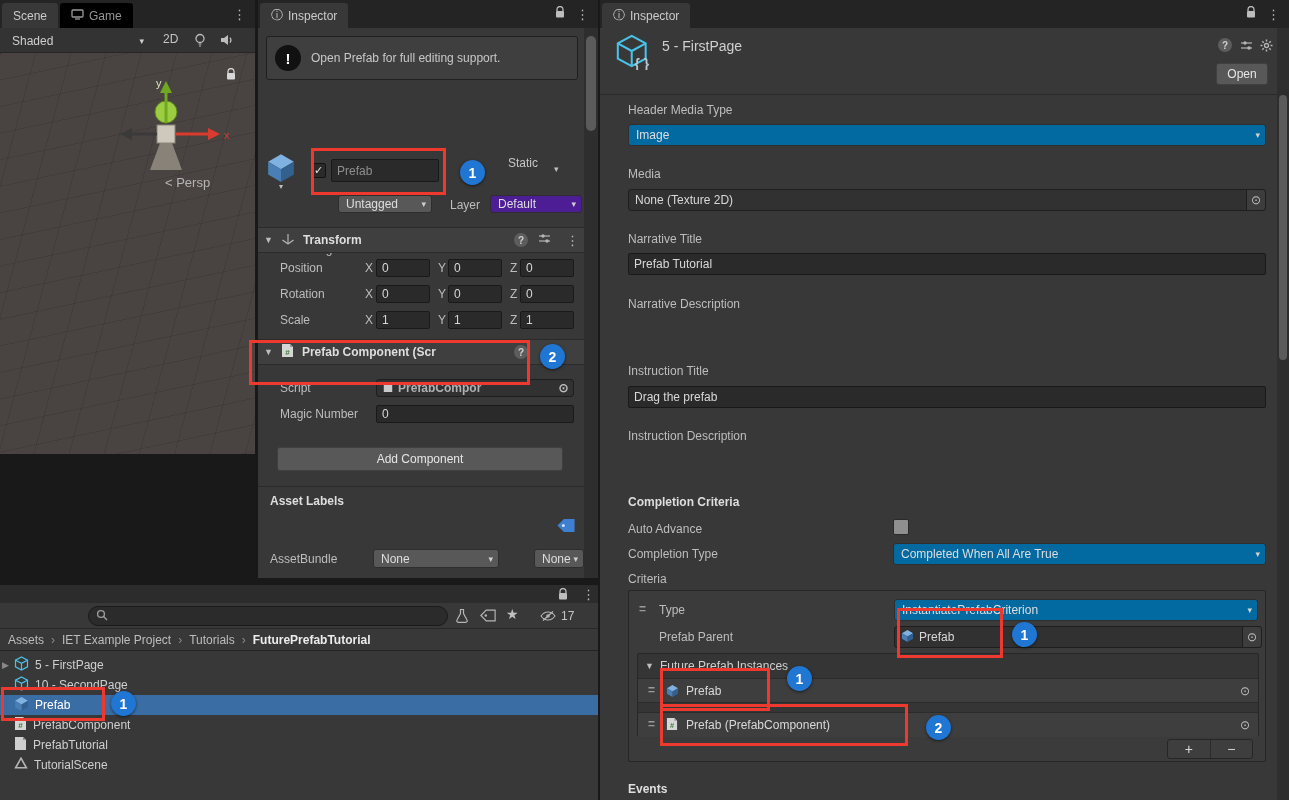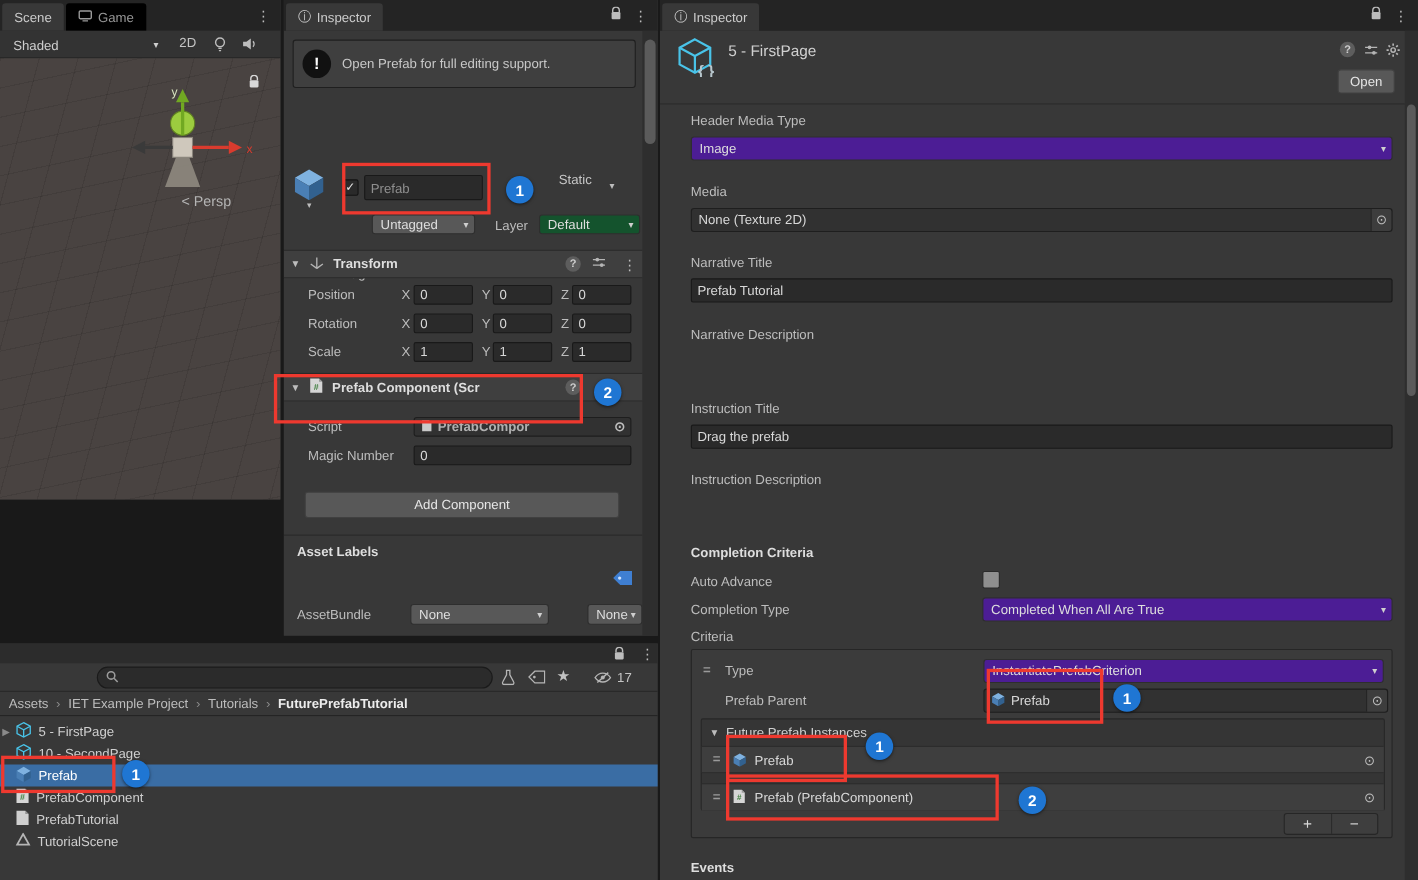--- a/index.html
+++ b/index.html
@@ -9,21 +9,21 @@
   .panel{position:absolute;background:#383838;overflow:hidden;}
   .tabbar{position:absolute;left:0;top:0;right:0;height:28px;background:#242424;display:flex;align-items:flex-end;gap:2px;padding-left:2px;}
   .tab{height:25px;display:flex;align-items:center;gap:5px;padding:0 11px;background:#383838;color:#cbcbcb;border-radius:3px 3px 0 0;font-size:12px;}
   .tab.inactive{background:#000000;color:#969696;}
   .tbicons{position:absolute;top:0;height:28px;display:flex;align-items:center;gap:11px;right:9px;color:#bdbdbd;}
   .kebab{font-size:13px;color:#bdbdbd;}
   .hdrstrip{position:absolute;background:#3f3f3f;border-top:1px solid #2a2a2a;border-bottom:1px solid #2b2b2b;display:flex;align-items:center;}
   .lbl{position:absolute;color:#bdbdbd;font-size:12px;white-space:nowrap;}
   .val{color:#d8d8d8;}
   .tfield{position:absolute;background:#2a2a2a;border:1px solid #191919;border-radius:2px;color:#d8d8d8;display:flex;align-items:center;padding:0 5px;font-size:12px;overflow:hidden;white-space:nowrap;}
-  .drop{position:absolute;background:#4c1d95;border:1px solid #2e2e2e;border-radius:3px;color:#dedede;display:flex;align-items:center;padding:0 18px 0 7px;font-size:12px;overflow:hidden;white-space:nowrap;}
+  .drop{position:absolute;background:#0369a1;border:1px solid #2e2e2e;border-radius:3px;color:#dedede;display:flex;align-items:center;padding:0 18px 0 7px;font-size:12px;overflow:hidden;white-space:nowrap;}
   .drop .arr{position:absolute;right:5px;font-size:9px;color:#cfcfcf;}
   .objfield{position:absolute;background:#313131;border:1px solid #1e1e1e;border-radius:3px;color:#d8d8d8;display:flex;align-items:center;gap:5px;padding:0 24px 0 6px;font-size:12px;overflow:hidden;white-space:nowrap;}
   .picker{position:absolute;right:0;top:0;bottom:0;width:19px;background:#3d3d3d;border-left:1px solid #1e1e1e;border-radius:0 3px 3px 0;display:flex;align-items:center;justify-content:center;color:#bdbdbd;font-size:12px;}
   .bold{font-weight:bold;color:#dedede;}
   .scrolltrack{position:absolute;background:#2e2e2e;}
   .scrollthumb{position:absolute;background:#5b5b5b;border-radius:5px;}
   .annbox{position:absolute;border:3px solid #ee392f;z-index:50;}
   .badge{position:absolute;width:25px;height:25px;border-radius:50%;background:#1f76d3;color:#fff;display:flex;align-items:center;justify-content:center;font-weight:bold;font-size:14px;z-index:51;box-shadow:0 1px 3px rgba(0,0,0,.55);}
   .qicon{width:14px;height:14px;border-radius:50%;background:#5d5d5d;color:#cfcfcf;display:flex;align-items:center;justify-content:center;font-size:10px;font-weight:bold;}
   .foldout{font-size:9px;color:#bdbdbd;}
@@ -136,21 +136,21 @@
       <div class="abs" style="left:296px;top:164px;font-size:9px;color:#bdbdbd;">▾</div>
     </div>
 
     <div>
       <div class="lbl" style="left:55px;top:198px;margin-top:44px;">Tag</div>
       <div class="drop" style="left:80px;top:195px;width:94px;height:18px;background:#585858;">
         <span>Untagged</span>
           <span class="arr">▾</span>
       </div>
       <div class="lbl" style="left:192px;top:198px;">Layer</div>
-      <div class="drop" style="left:232px;top:195px;width:92px;height:18px;background:#14532d;">
+      <div class="drop" style="left:232px;top:195px;width:92px;height:18px;background:#4c1d95;">
         <span>Default</span>
           <span class="arr">▾</span>
       </div>
     </div>
 
     <div class="hdrstrip" style="left:0;top:227px;width:326px;height:26px;">
       <span class="foldout" style="margin-left:6px;">▼</span>
       <span style="margin-left:8px;"><svg width="14" height="14">
             <line x1="7" y1="12" x2="7" y2="2" stroke="#b5b5b5" stroke-width="1.2"></line>
             <line x1="7" y1="12" x2="1.5" y2="8" stroke="#b5b5b5" stroke-width="1.2"></line>

